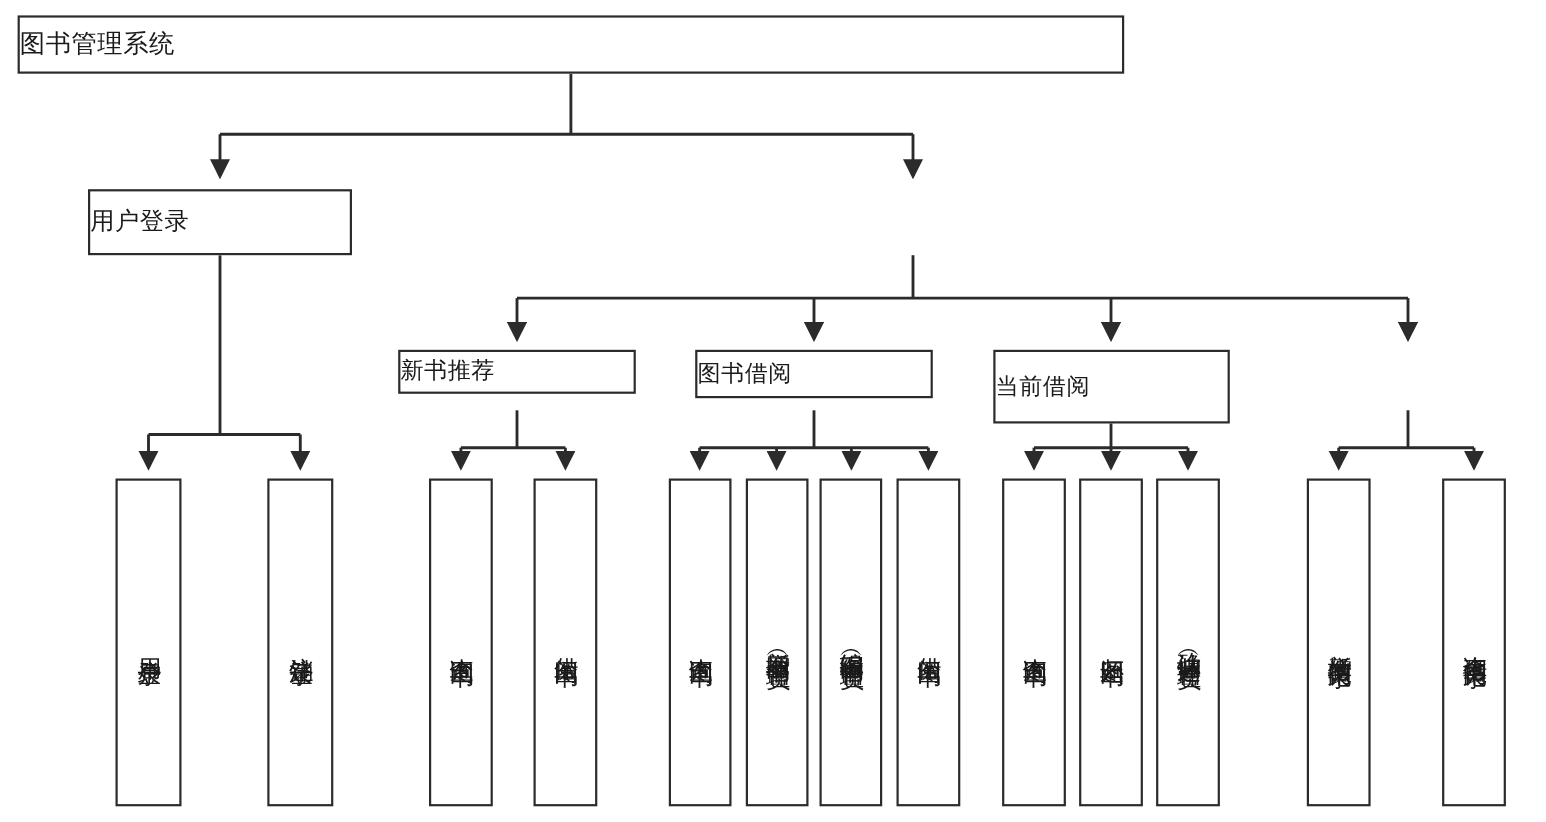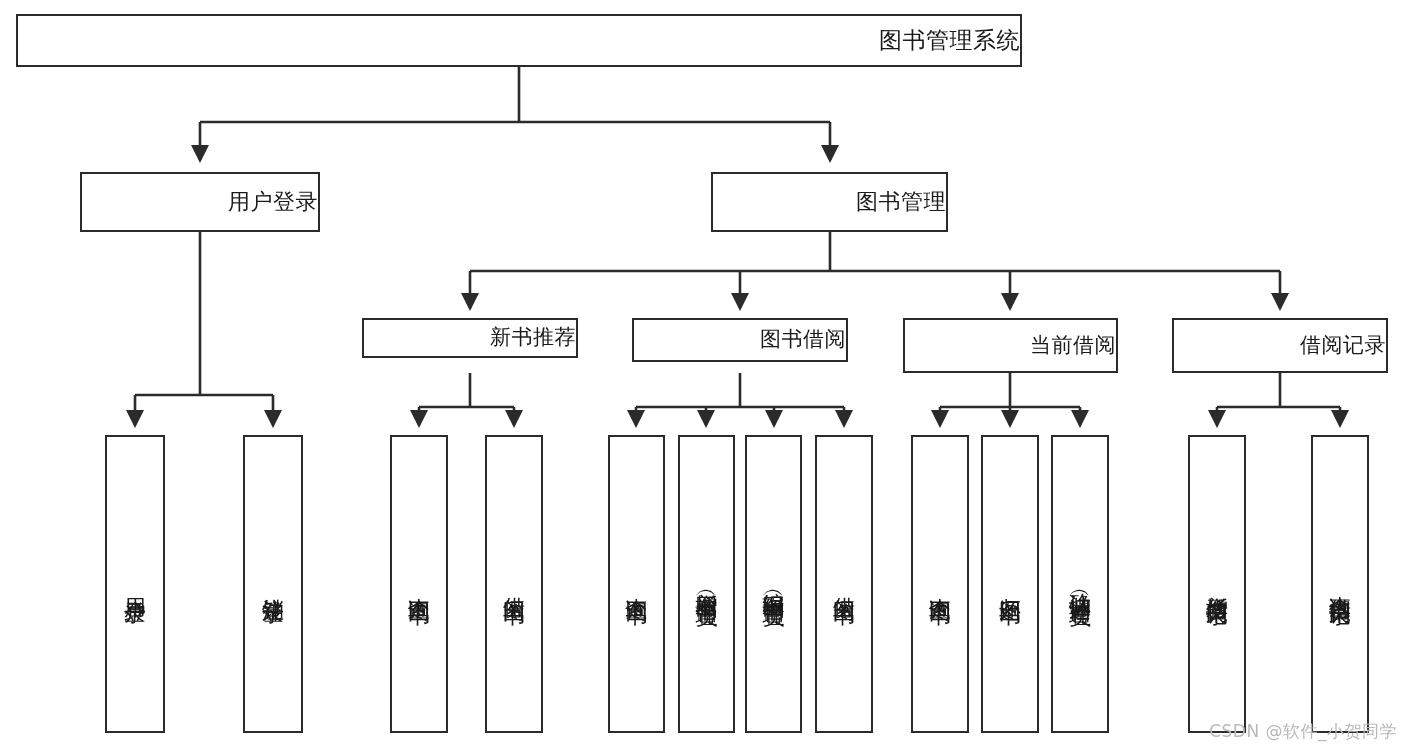--- a/index.html
+++ b/index.html
@@ -24,21 +24,21 @@
     width: 1405px;
     height: 747px;
   }
   .node {
     position: absolute;
     box-sizing: border-box;
     background: #ffffff;
     border: 2.5px solid #2b2b2b;
     display: flex;
     align-items: center;
-    justify-content: flex-end;
+    justify-content: flex-start;
     z-index: 2;
   }
   .node-label {
     color: #1a1a1a;
     line-height: 1.12;
     letter-spacing: 0.5px;
     text-align: center;
     white-space: nowrap;
   }
   .node.root .node-label { font-size: 23px; }
@@ -124,35 +124,29 @@
     </g>
   </svg>
 
   <div class="node root" style="left:16px; top:14px; width:1006px; height:53px;">
     <span class="node-label">图书管理系统</span>
   </div>
 
   <div class="node level2" style="left:80px; top:172px; width:240px; height:60px;">
     <span class="node-label">用户登录</span>
   </div>
-  <div class="node level2" style="left:711px; top:172px; width:237px; height:60px;">
-    <span class="node-label">图书管理</span>
-  </div>
 
   <div class="node level3" style="left:362px; top:318px; width:216px; height:40px;">
     <span class="node-label">新书推荐</span>
   </div>
   <div class="node level3" style="left:632px; top:318px; width:216px; height:44px;">
     <span class="node-label">图书借阅</span>
   </div>
-  <div class="node level3" style="left:903px; top:318px; width:215px; height:55px;">
+  <div class="node level3" style="left:903px; top:318px; width:215px; height:67px;">
     <span class="node-label">当前借阅</span>
-  </div>
-  <div class="node level3" style="left:1172px; top:318px; width:216px; height:55px;">
-    <span class="node-label">借阅记录</span>
   </div>
 
   <div class="node leaf" style="left:105px; top:435px; width:60px; height:298px;">
     <span class="node-label">用户登录</span>
   </div>
   <div class="node leaf" style="left:243px; top:435px; width:60px; height:298px;">
     <span class="node-label">注销登录</span>
   </div>
 
   <div class="node leaf" style="left:390px; top:435px; width:58px; height:298px;">
@@ -185,14 +179,13 @@
     <span class="node-label">确认归还（管理员）</span>
   </div>
 
   <div class="node leaf" style="left:1188px; top:435px; width:58px; height:298px;">
     <span class="node-label">新增借阅记录</span>
   </div>
   <div class="node leaf" style="left:1311px; top:435px; width:58px; height:298px;">
     <span class="node-label">查询借阅记录</span>
   </div>
 
-  <div id="watermark">CSDN @软件_小贺同学</div>
 </div>
 
 </body></html>

